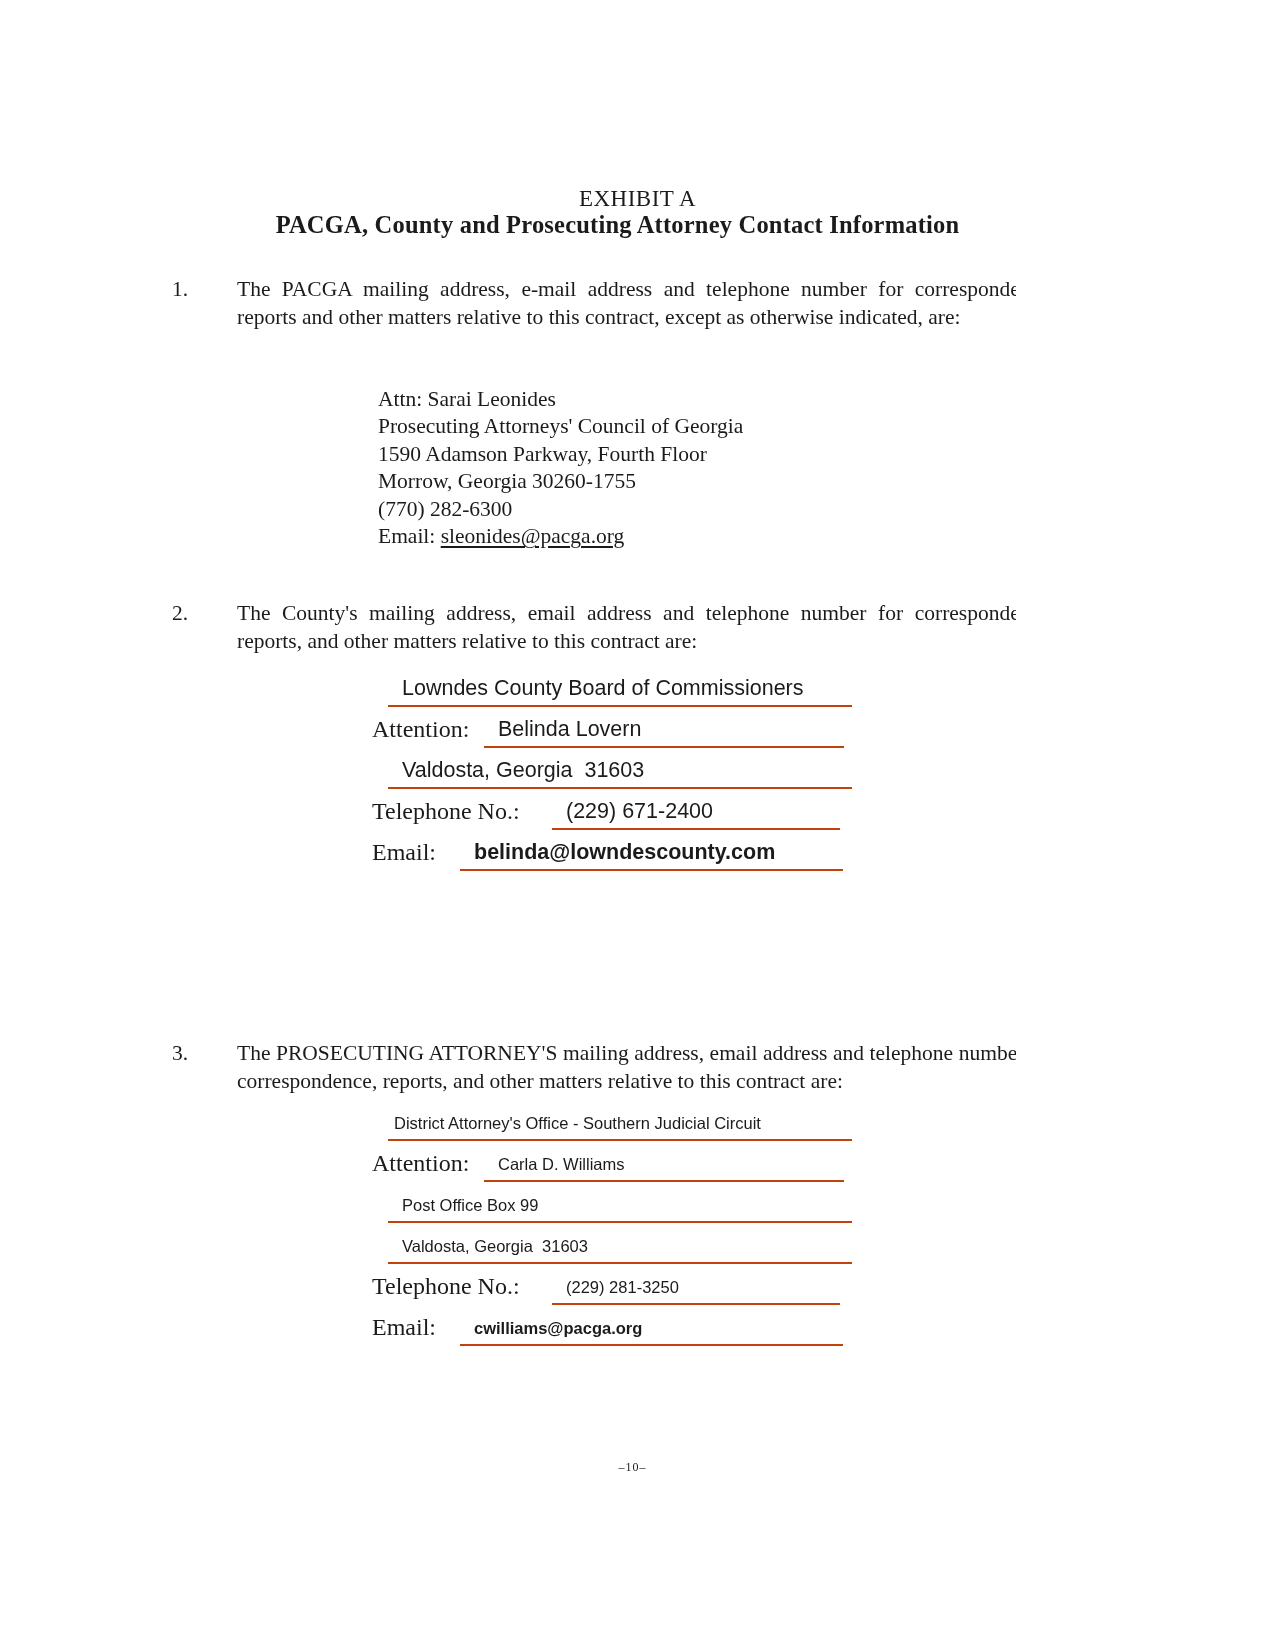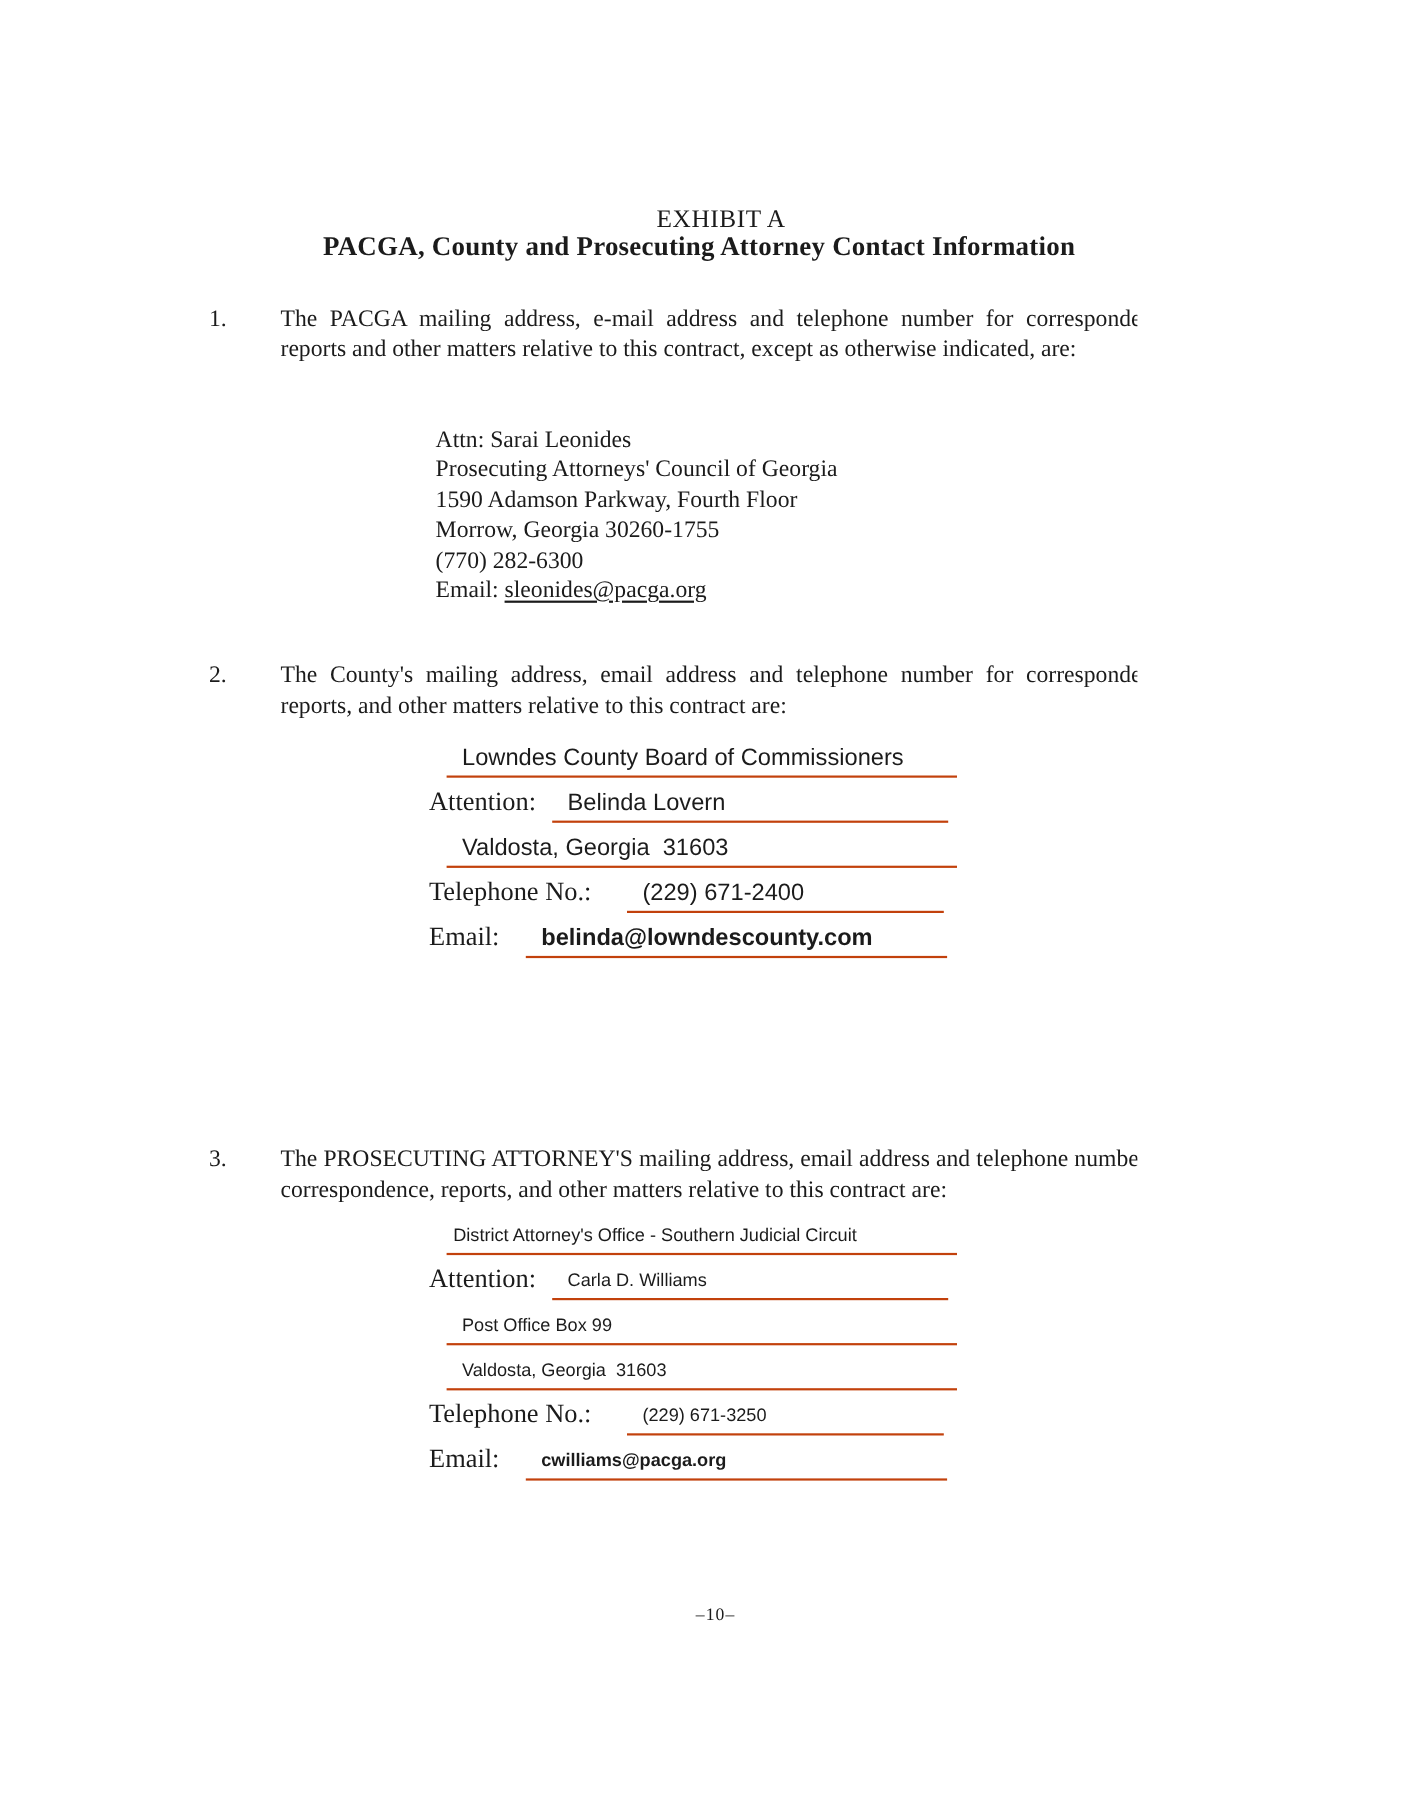--- a/index.html
+++ b/index.html
@@ -3,21 +3,21 @@
 <meta charset="utf-8">
 <style>
   html, body { margin: 0; padding: 0; }
   body {
     width: 1275px; height: 1650px;
     background: #ffffff;
     font-family: "Liberation Serif", serif;
     color: #1b1b1b;
     position: relative;
   }
-  .page { position: absolute; top: 0; left: 18px; width: 1016px; height: 1650px; overflow: hidden; }
+  .page { position: absolute; top: 0; left: 0; width: 1016px; height: 1650px; overflow: hidden; }
 
   
   .exhibit-label {
     position: absolute; top: 186px; left: 0; width: 1275px;
     text-align: center; font-size: 23px; letter-spacing: .5px;
   }
   .doc-title {
     position: absolute; top: 211px; left: 0; width: 1235px;
     text-align: center; font-size: 24.5px; font-weight: bold; letter-spacing: .2px;
   }
@@ -53,21 +53,21 @@
   .lab-em  { flex: 0 0 88px; }
   .fval {
     font-family: "Liberation Sans", sans-serif;
     padding: 0 0 4px 14px; white-space: pre;
   }
   .county-val { font-size: 21.5px; }
   .pa-val { font-size: 16.5px; padding-bottom: 6px; }
   .pa-org { padding-left: 6px; }
 
   
-  .page-number { position: absolute; top: 1460px; left: 0; width: 1265px; text-align: center; font-size: 16px; letter-spacing: 1px; }
+  .page-number { position: absolute; top: 1460px; left: 0; width: 1265px; text-align: center; font-size: 12px; letter-spacing: 1px; }
   .smudge {
     position: absolute; left: 1208px; top: 846px; width: 22px; height: 28px;
     background: radial-gradient(closest-side, #8a8a8a, rgba(255,255,255,0));
     opacity: .4;
   }
 </style>
 </head>
 <body>
 
 <div class="page">
@@ -148,21 +148,21 @@
       </div>
     </div>
     <div class="frow">
       <div class="fill fill-full">
         <span class="fval pa-val">Valdosta, Georgia  31603</span>
       </div>
     </div>
     <div class="frow">
       <span class="flabel lab-tel">Telephone No.:</span>
       <div class="fill fill-tel">
-        <span class="fval pa-val">(229) 671-3250</span>
+        <span class="fval pa-val">(229) 281-3250</span>
       </div>
     </div>
     <div class="frow">
       <span class="flabel lab-em">Email:</span>
       <div class="fill fill-em">
         <span class="fval pa-val">cwilliams@pacga.org</span>
       </div>
     </div>
   </div>
 

